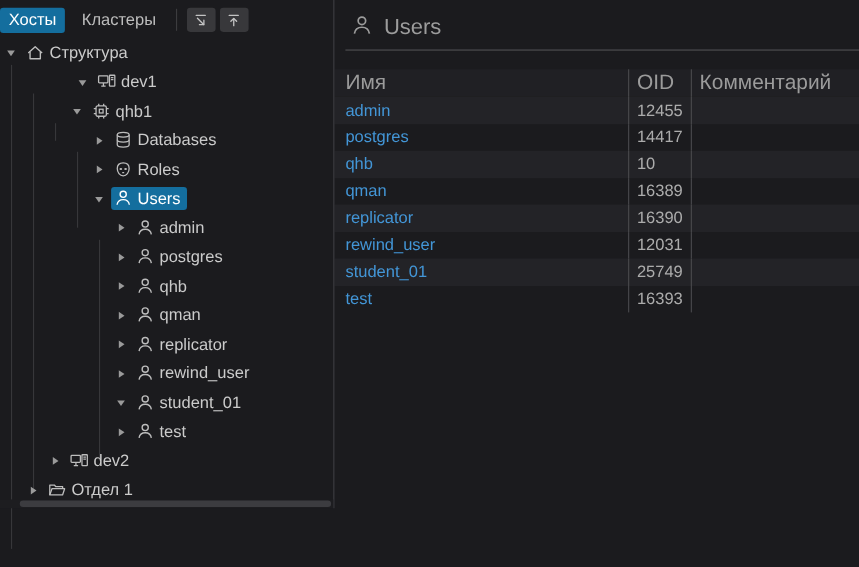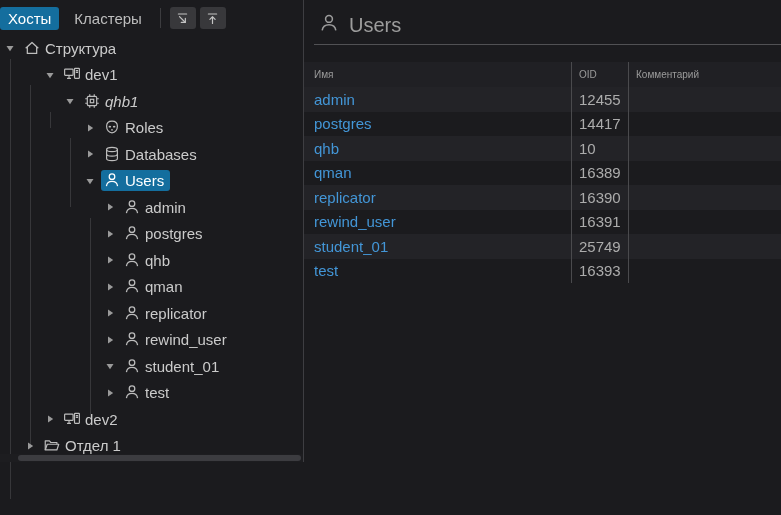--- a/index.html
+++ b/index.html
@@ -24,21 +24,21 @@
   .guide{position:absolute;width:1px;background:#37373a;z-index:0;}
   .hscroll{position:absolute;left:0;right:0;bottom:0;height:8px;background:#1d1d20;}
   .hthumb{position:absolute;left:18px;right:2px;top:1px;height:6px;background:#3c3c40;border-radius:3px;}
   
   .right{flex:1;display:flex;flex-direction:column;min-width:0;}
   .title-row{display:flex;align-items:center;gap:9px;padding:12px 0 6px 14px;color:#9c9c9c;}
   .panel-title{font-size:20px;}
   .hdivider{height:1px;background:#515154;margin-left:10px;}
   .table{margin-top:17px;}
   .grid{display:grid;grid-template-columns:267px 57px 1fr;}
-  .thead{height:25px;background:#202024;color:#9b9b9b;font-size:10px;}
+  .thead{height:25px;background:#202024;color:#9b9b9b;font-size:19px;}
   .th{display:flex;align-items:center;}
   .th.name{padding-left:10px;}
   .th.oid,.th.comment{border-left:1px solid #4a4a4d;padding-left:7px;text-align:right;}
   .tr{height:24.5px;font-size:15px;}
   .tr.light{background:#232327;}
   .td{display:flex;align-items:center;overflow:hidden;}
   .td.name{color:var(--link);padding-left:10px;}
   .td.oid{color:#acacac;border-left:1px solid #4a4a4d;padding-left:7px;}
   .td.comment{border-left:1px solid #4a4a4d;padding-left:7px;color:#acacac;}
 </style>
@@ -84,88 +84,88 @@
           <span class="tcontent">
             <span class="ticon2">
               <svg width="18" height="18" viewBox="0 0 20 20" fill="none" stroke="currentColor" stroke-width="1.4" stroke-linejoin="round">
                 <path d="M3 10.2 10 3.8l7 6.4"></path>
                 <path d="M4.8 9v7h10.4V9"></path>
               </svg>
             </span>
             <span>Структура</span>
           </span>
         </div>
-        <div class="trow" style="padding-left: 45px;">
+        <div class="trow" style="padding-left: 70px;">
           <span class="arrow">
             <svg width="10" height="10" viewBox="0 0 10 10">
               <path d="M1.5 3h7L5 8.2z" fill="currentColor"></path>
             </svg>
           </span>
           <span class="tcontent">
             <span class="ticon2">
               <svg width="18" height="18" viewBox="0 0 20 20" fill="none" stroke="currentColor" stroke-width="1.3">
                 <rect x="1.8" y="4.5" width="9.4" height="7" rx="0.8"></rect>
                 <path d="M4.5 14.8h4.4M6.7 11.5v3.3"></path>
                 <rect x="12.8" y="3.8" width="5.4" height="11" rx="0.6"></rect>
                 <path d="M14.2 6.2h2.6M14.2 8.2h2.6"></path>
               </svg>
             </span>
             <span>dev1</span>
           </span>
         </div>
-        <div class="trow" style="padding-left: 65px; font-style: italic;">
+        <div class="trow" style="padding-left: 65px;">
           <span class="arrow">
             <svg width="10" height="10" viewBox="0 0 10 10">
               <path d="M1.5 3h7L5 8.2z" fill="currentColor"></path>
             </svg>
           </span>
           <span class="tcontent">
             <span class="ticon2">
               <svg width="18" height="18" viewBox="0 0 20 20" fill="none" stroke="currentColor" stroke-width="1.3">
                 <rect x="4.8" y="4.8" width="10.4" height="10.4" rx="1.5"></rect>
                 <rect x="8.1" y="8.1" width="3.8" height="3.8"></rect>
                 <path d="M7.5 4.8V2.5M12.5 4.8V2.5M7.5 17.5v-2.3M12.5 17.5v-2.3M4.8 7.5H2.5M4.8 12.5H2.5M17.5 7.5h-2.3M17.5 12.5h-2.3"></path>
               </svg>
             </span>
             <span>qhb1</span>
+          </span>
+        </div>
+        <div class="trow" style="padding-left: 85px;">
+          <span class="arrow">
+            <svg width="10" height="10" viewBox="0 0 10 10">
+              <path d="M3 1.5L8.2 5 3 8.5z" fill="currentColor"></path>
+            </svg>
+          </span>
+          <span class="tcontent">
+            <span class="ticon2">
+              <svg width="18" height="18" viewBox="0 0 20 20" fill="none" stroke="currentColor" stroke-width="1.3">
+                <ellipse cx="10" cy="5" rx="6" ry="2.4"></ellipse>
+                <path d="M4 5v10c0 1.3 2.7 2.4 6 2.4s6-1.1 6-2.4V5"></path>
+                <path d="M4 10c0 1.3 2.7 2.4 6 2.4s6-1.1 6-2.4"></path>
+              </svg>
+            </span>
+            <span>Databases</span>
           </span>
         </div>
         <div class="trow" style="padding-left: 85px;">
           <span class="arrow">
             <svg width="10" height="10" viewBox="0 0 10 10">
               <path d="M3 1.5L8.2 5 3 8.5z" fill="currentColor"></path>
             </svg>
           </span>
           <span class="tcontent">
             <span class="ticon2">
               <svg width="18" height="18" viewBox="0 0 20 20" fill="none" stroke="currentColor" stroke-width="1.3">
                 <path d="M16 9.2c0 4-2.6 7.3-6 7.3s-6-3.3-6-7.3S6.6 3.5 10 3.5s6 1.7 6 5.7z"></path>
                 <ellipse cx="7.6" cy="9.6" rx="1.4" ry="1" fill="currentColor" stroke="none"></ellipse>
                 <ellipse cx="12.4" cy="9.6" rx="1.4" ry="1" fill="currentColor" stroke="none"></ellipse>
                 <path d="M9 13.2h2"></path>
               </svg>
             </span>
             <span>Roles</span>
-          </span>
-        </div>
-        <div class="trow" style="padding-left: 85px;">
-          <span class="arrow">
-            <svg width="10" height="10" viewBox="0 0 10 10">
-              <path d="M3 1.5L8.2 5 3 8.5z" fill="currentColor"></path>
-            </svg>
-          </span>
-          <span class="tcontent">
-            <span class="ticon2">
-              <svg width="18" height="18" viewBox="0 0 20 20" fill="none" stroke="currentColor" stroke-width="1.3">
-                <ellipse cx="10" cy="5" rx="6" ry="2.4"></ellipse>
-                <path d="M4 5v10c0 1.3 2.7 2.4 6 2.4s6-1.1 6-2.4V5"></path>
-                <path d="M4 10c0 1.3 2.7 2.4 6 2.4s6-1.1 6-2.4"></path>
-              </svg>
-            </span>
-            <span>Databases</span>
           </span>
         </div>
         <div class="trow" style="padding-left: 85px;">
           <span class="arrow">
             <svg width="10" height="10" viewBox="0 0 10 10">
               <path d="M1.5 3h7L5 8.2z" fill="currentColor"></path>
             </svg>
           </span>
           <span class="tcontent selected">
             <span class="ticon2">
@@ -386,21 +386,21 @@
             <div class="td oid">16389</div>
             <div class="td comment"></div>
           </div>
           <div class="tr grid light">
             <div class="td name">replicator</div>
             <div class="td oid">16390</div>
             <div class="td comment"></div>
           </div>
           <div class="tr grid dark">
             <div class="td name">rewind_user</div>
-            <div class="td oid">16391</div>
+            <div class="td oid">12031</div>
             <div class="td comment"></div>
           </div>
           <div class="tr grid light">
             <div class="td name">student_01</div>
             <div class="td oid">25749</div>
             <div class="td comment"></div>
           </div>
           <div class="tr grid dark">
             <div class="td name">test</div>
             <div class="td oid">16393</div>

